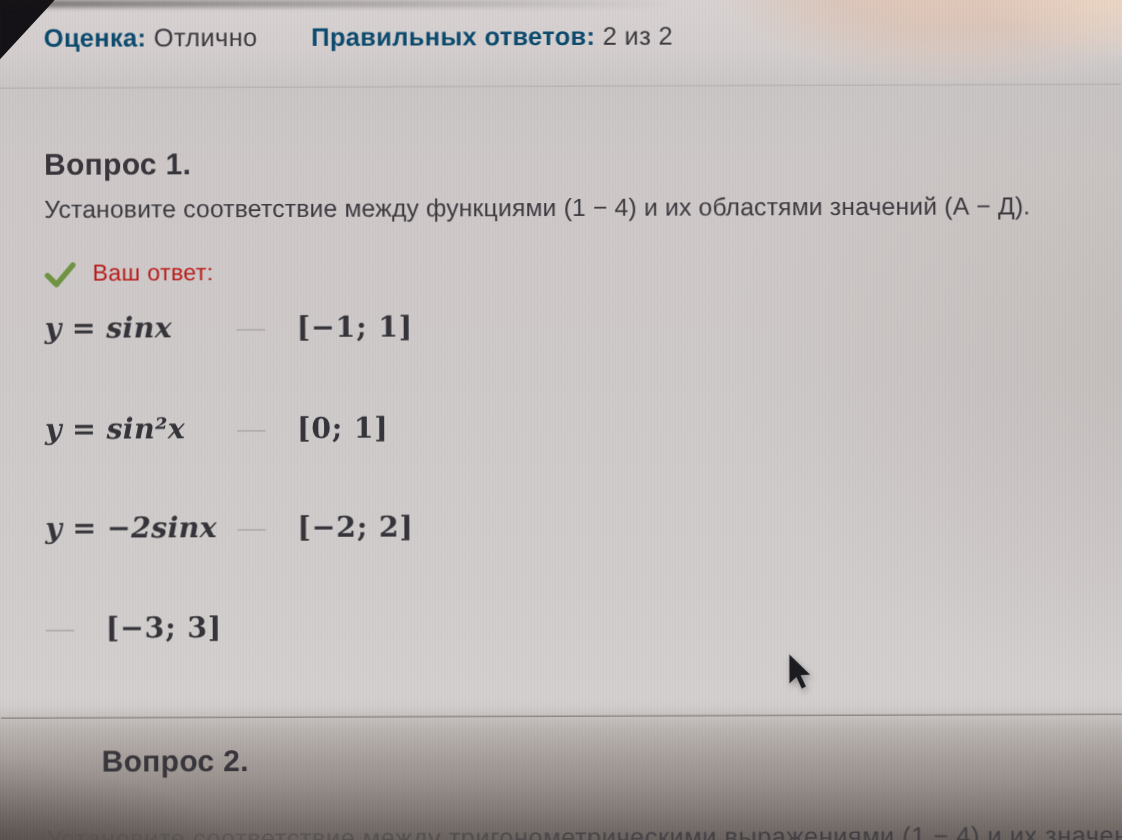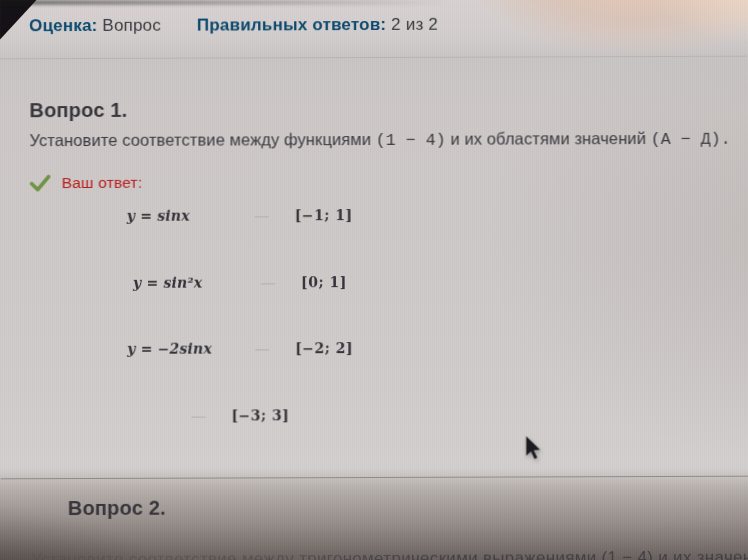--- a/index.html
+++ b/index.html
@@ -58,30 +58,30 @@
     background:rgba(110,104,102,0.18);
   }
   .q1-title,.q2-title{
     position:absolute;left:30px;font-size:20px;font-weight:bold;color:#38363c;letter-spacing:.2px;
   }
   .q1-title{top:98px;}
   .q2-title{top:496px;margin-left:37px;}
   .prompt{
     position:absolute;left:30px;top:130px;font-size:16.5px;color:#3c3a40;white-space:nowrap;letter-spacing:.1px;
   }
-  .math{font-family:Liberation Mono, monospace;text-align:center;}
+  .math{font-family:Liberation Sans, sans-serif;text-align:center;}
   .answer-line{
     position:absolute;left:30px;top:173px;display:flex;align-items:center;gap:11px;
   }
   .answer-label{font-size:15.5px;font-weight:normal;color:#b91c1c;letter-spacing:.2px;}
   .check-icon{width:21px;height:18px;display:block;}
   .pairs{position:absolute;left:30px;top:207px;width:420px;}
   .pair-row{
     display:flex;align-items:baseline;height:66.5px;
-    font-family:"DejaVu Serif", serif;font-size:14px;font-weight:bold;color:#35343a;justify-content:center;
+    font-family:"DejaVu Serif", serif;font-size:19px;font-weight:bold;color:#35343a;
   }
   .pair-formula{font-style:italic;width:128px;letter-spacing:.2px;}
   .pair-dash{width:40px;color:#b3aeab;font-weight:normal;font-family:"Liberation Sans",sans-serif;}
   .pair-range{letter-spacing:.5px;}
   .divider{
     position:absolute;left:0;top:477px;width:748px;height:1px;
     background:rgba(100,94,92,0.55);
   }
   .q2-prompt-cut{
     position:absolute;left:30px;top:549px;font-size:17px;color:#3f3d42;white-space:nowrap;letter-spacing:.3px;
@@ -97,21 +97,21 @@
 <body>
 
 <div class="photo-base"></div>
 <div class="corner-wedge"></div>
 <div class="top-shadow"></div>
 
 <div class="content">
 
   <div class="header-line">
     <b>Оценка:</b>
-    <span>Вопрос</span>
+    <span>Отлично</span>
     <span class="gap"></span>
     <b>Правильных ответов:</b>
     <span>2 из 2</span>
   </div>
   <div class="header-edge"></div>
 
   <div class="q1-title">Вопрос 1.</div>
 
   <div class="prompt"><span>Установите соответствие между функциями </span><span class="math">(1 − 4)</span><span> и их областями значений </span><span class="math">(А − Д).</span></div>
 

